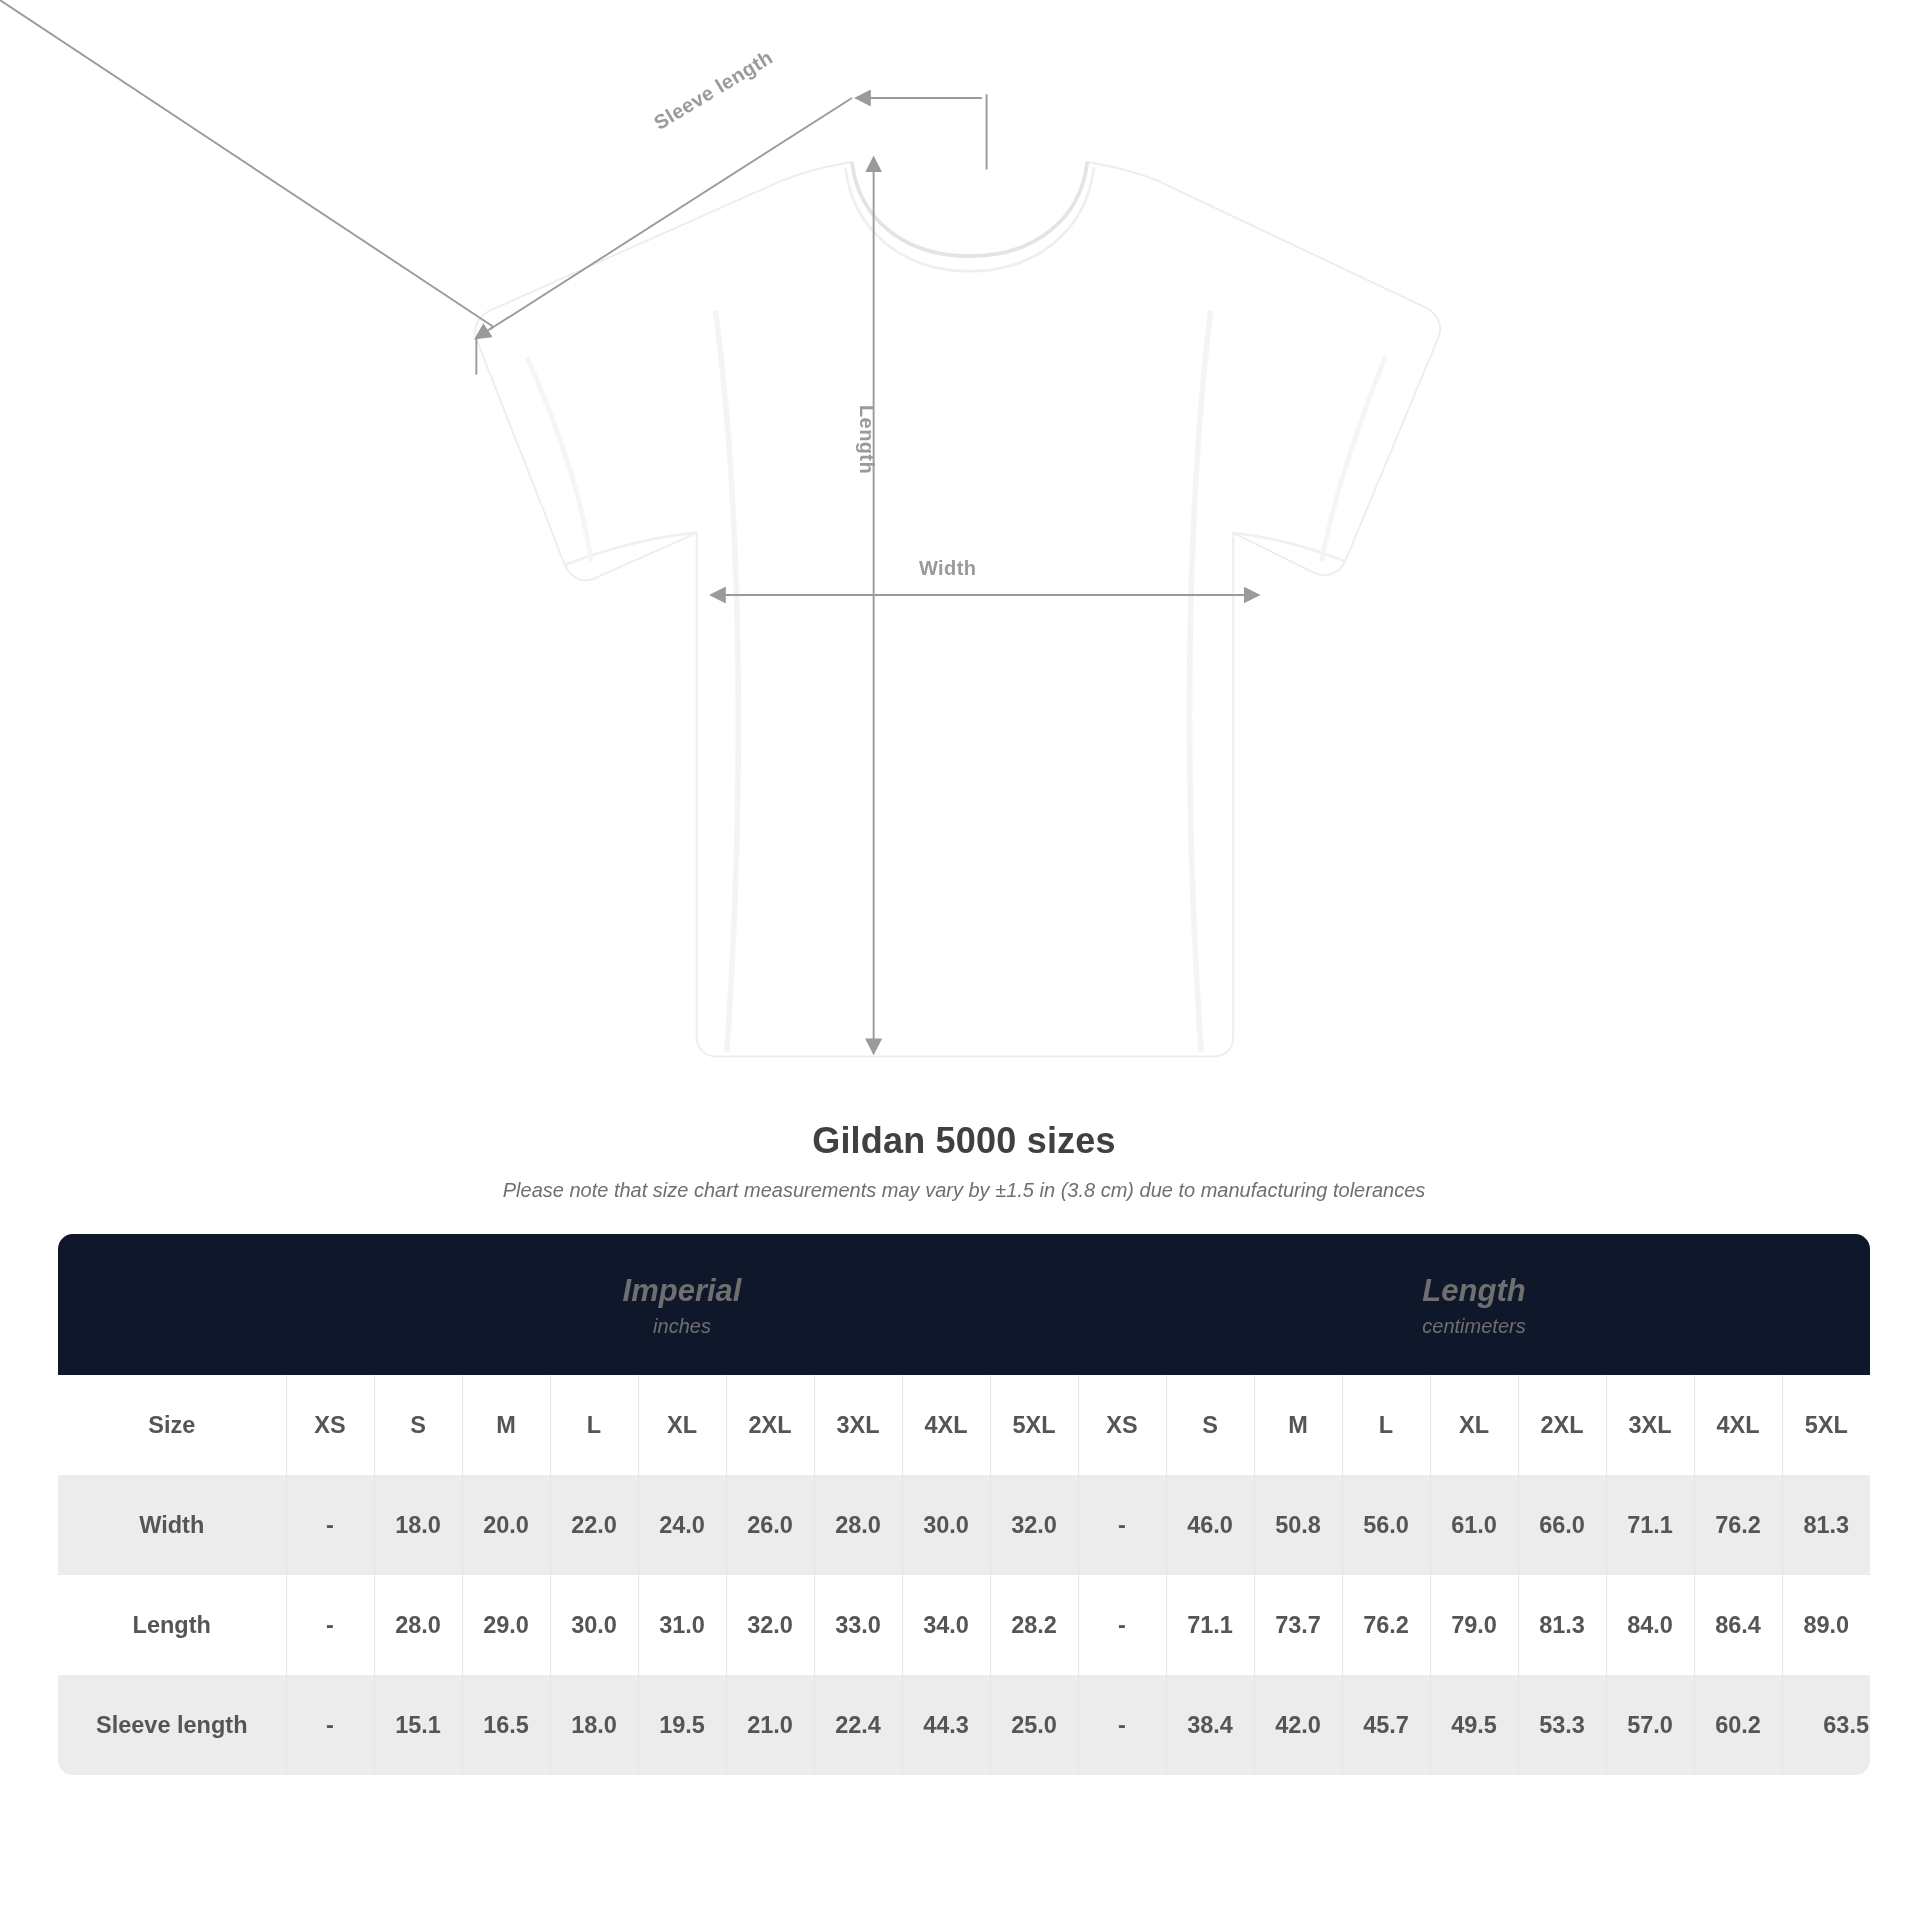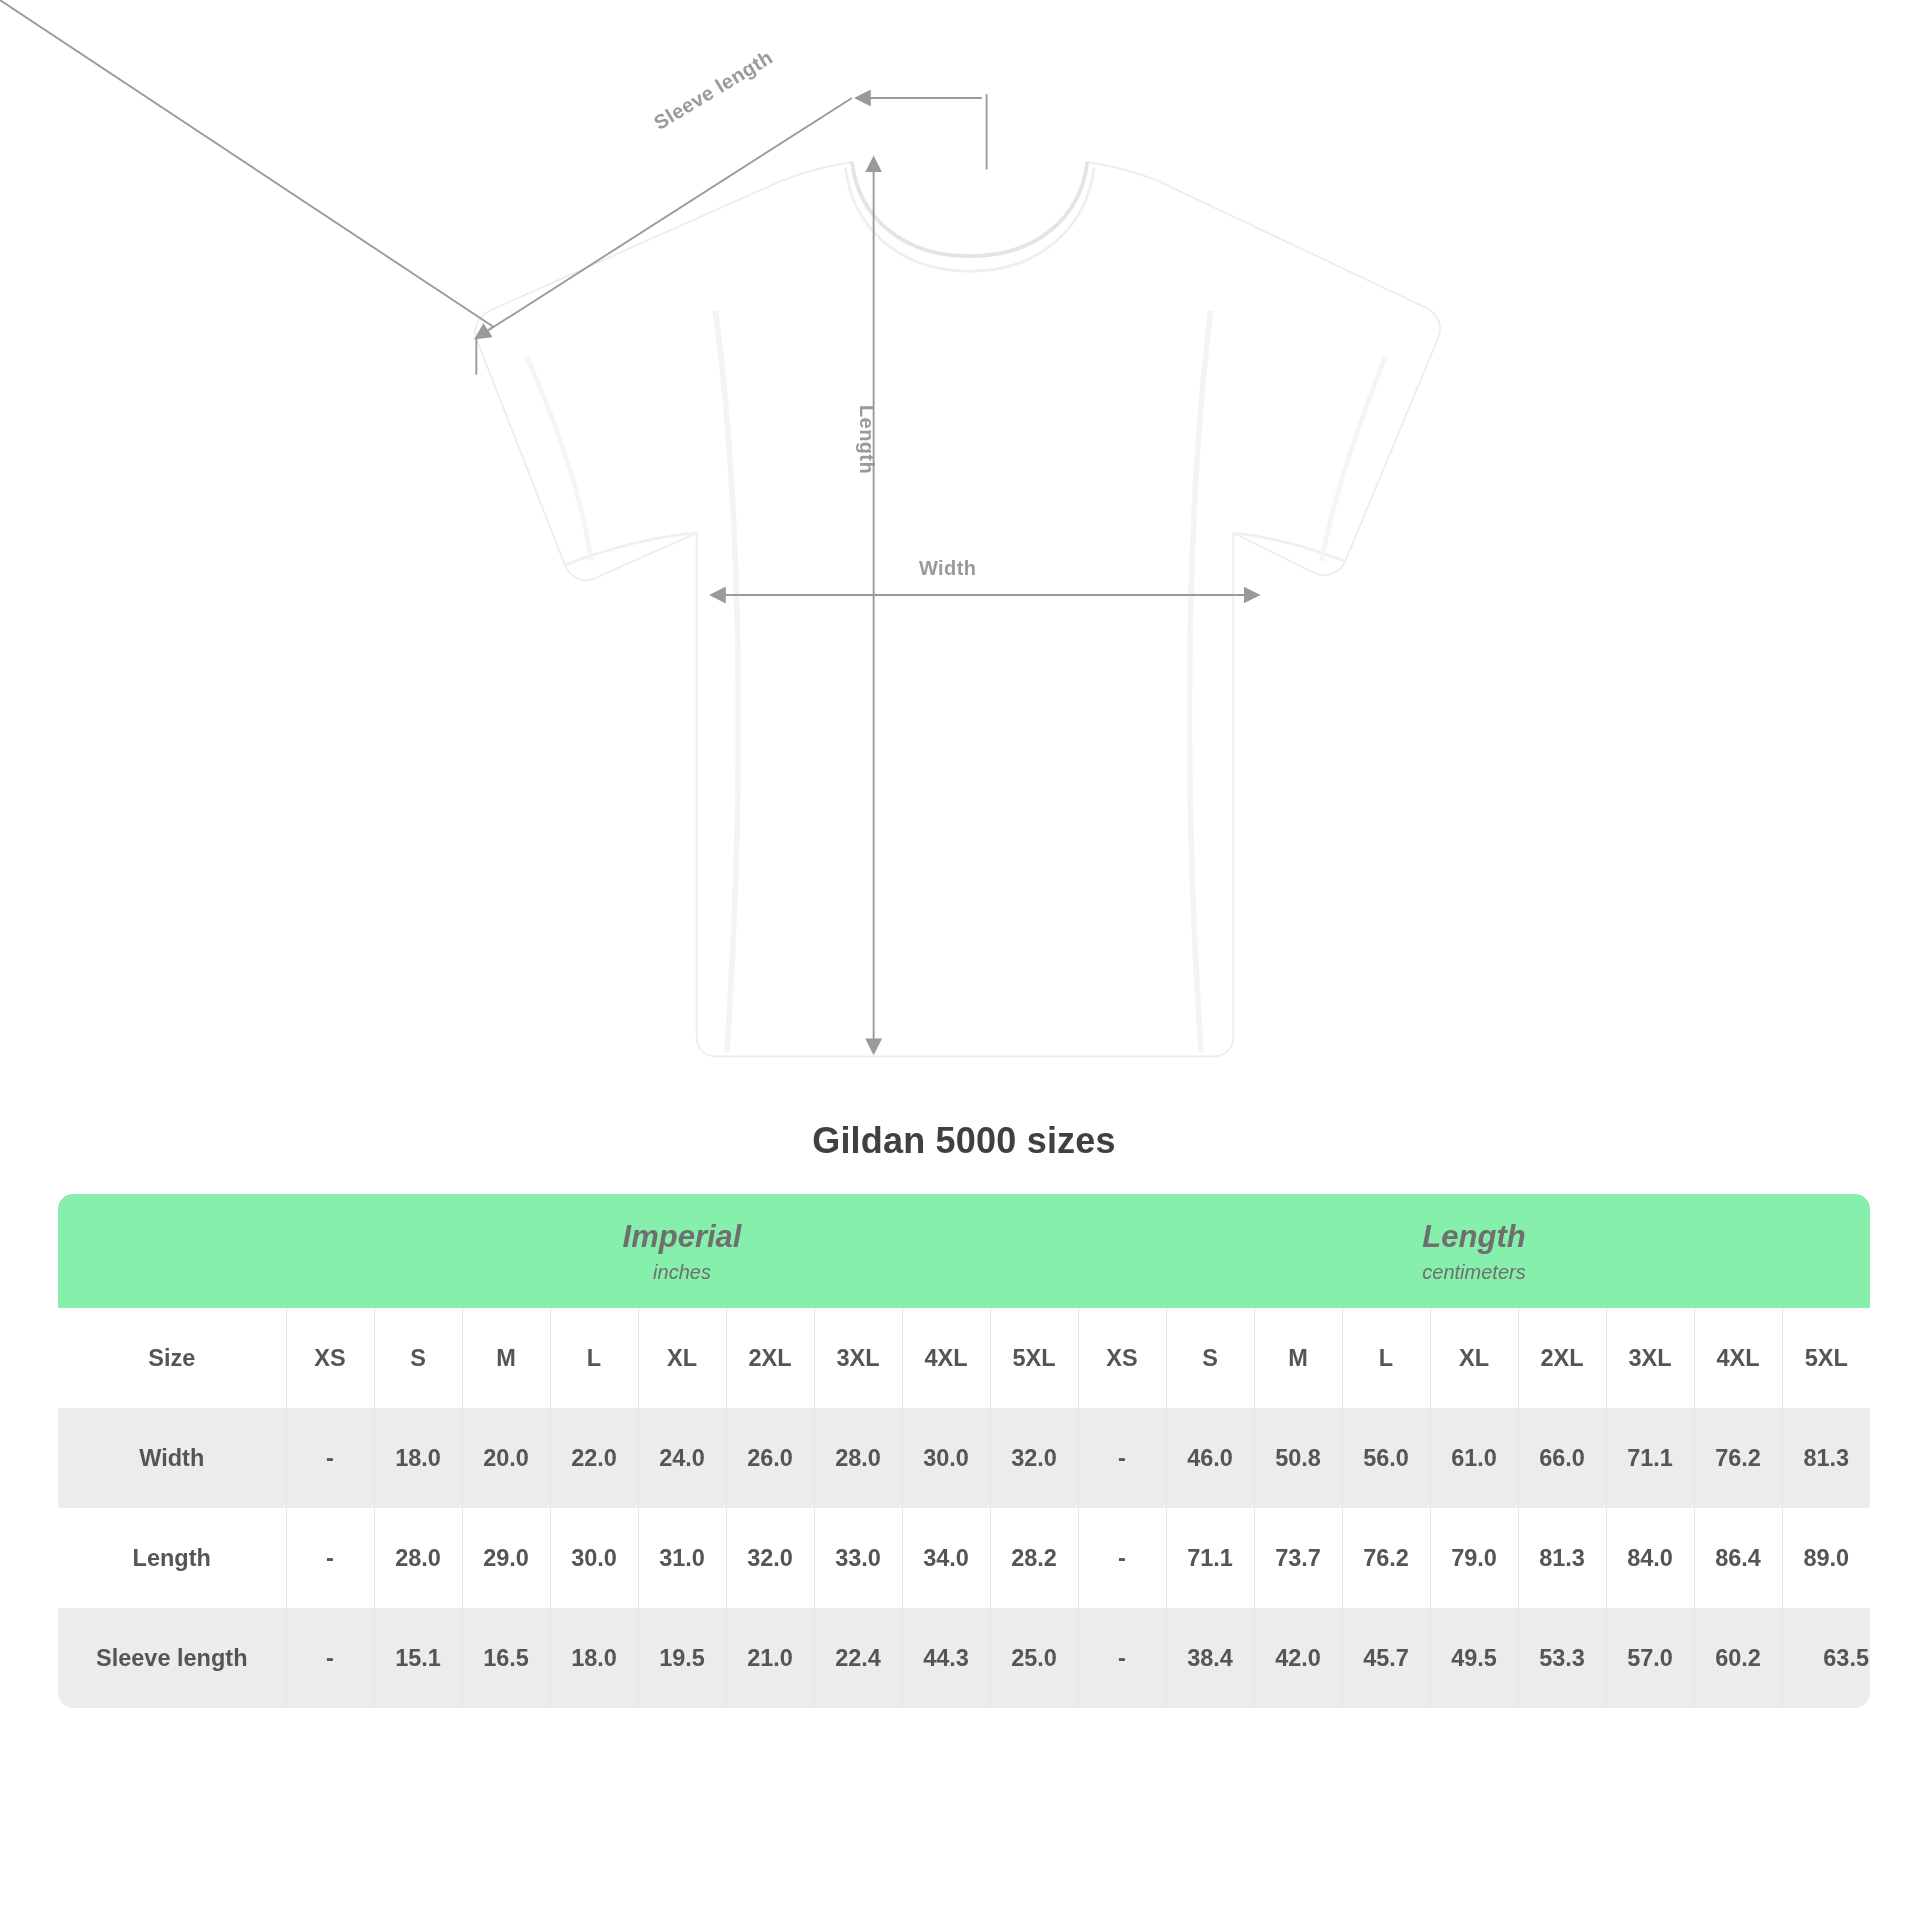--- a/index.html
+++ b/index.html
@@ -86,22 +86,22 @@
   }
   table.size-table td,
   table.size-table th {
     text-align: center;
     vertical-align: middle;
     font-weight: bold;
     color: #555555;
   }
   
   .unit-row td {
-    background: #86efac;
-    height: 114px;
+    background: #0f172a;
+    height: 141px;
     padding: 0;
   }
   .unit-row td:first-child { border-top-left-radius: 15px; }
   .unit-row td:last-child  { border-top-right-radius: 15px; }
   .unit-name {
     font-size: 31px;
     font-style: italic;
     font-weight: bold;
     color: #6f6f6f;
     line-height: 1.2;
@@ -214,20 +214,21 @@
       </g>
     </svg>
 
     <div class="dim-label label-sleeve">Sleeve length</div>
     <div class="dim-label label-length">Length</div>
     <div class="dim-label label-width">Width</div>
   </div>
 
   <div class="title-block">
     <h1 class="chart-title">Gildan 5000 sizes</h1>
+    <p class="chart-note">Please note that size chart measurements may vary by ±1.5 in (3.8 cm) due to manufacturing tolerances</p>
   </div>
 
   <div class="table-wrap">
     <table class="size-table">
       <colgroup>
         <col class="label-col">
         <col>
           <col>
           <col>
           <col>

